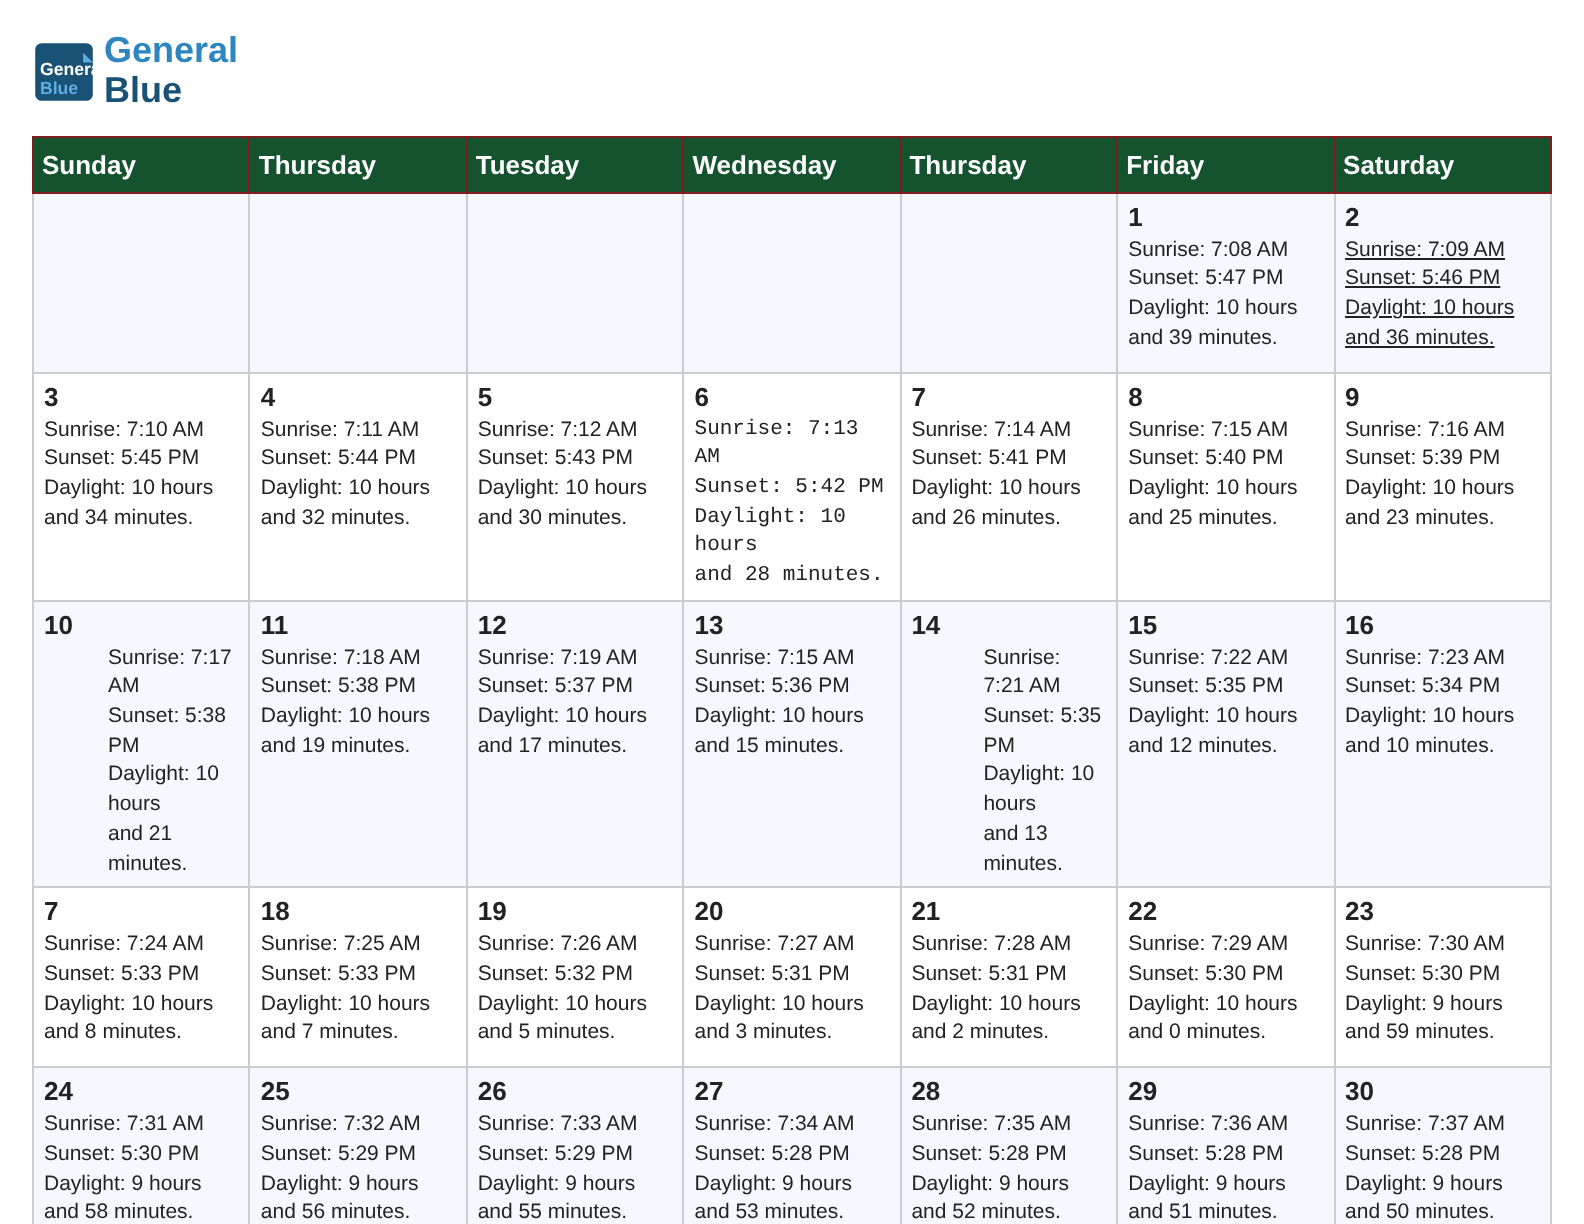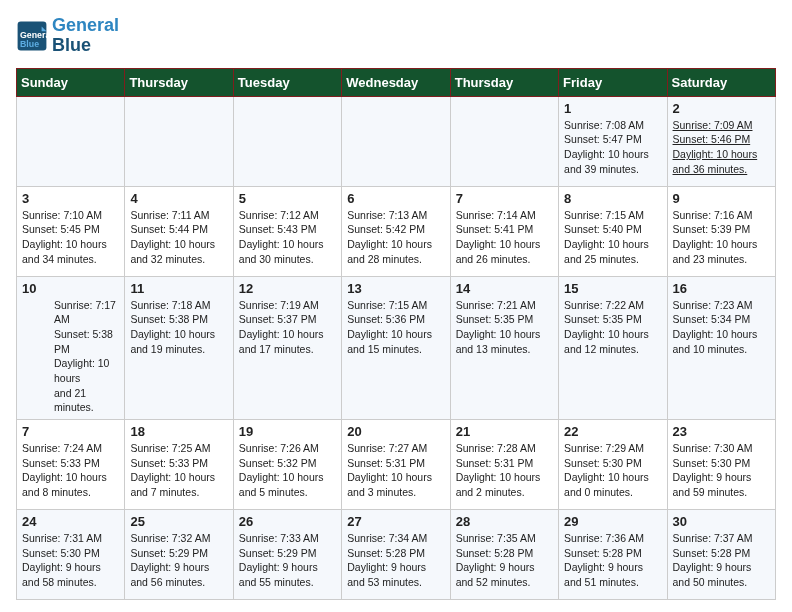--- a/index.html
+++ b/index.html
@@ -162,21 +162,21 @@
         </td>
         <td>
           <div class="day-num">5</div>
           <div class="day-info" style="white-space: pre-line;">Sunrise: 7:12 AM
 Sunset: 5:43 PM
 Daylight: 10 hours
 and 30 minutes.</div>
         </td>
         <td>
           <div class="day-num">6</div>
-          <div class="day-info" style="white-space: pre-line;">Sunrise: 7:13 AM
+          <div class="day-info" style="white-space: pre-line; font-family: Liberation Mono, monospace;">Sunrise: 7:13 AM
 Sunset: 5:42 PM
 Daylight: 10 hours
 and 28 minutes.</div>
         </td>
         <td>
           <div class="day-num">7</div>
           <div class="day-info" style="white-space: pre-line;">Sunrise: 7:14 AM
 Sunset: 5:41 PM
 Daylight: 10 hours
 and 26 minutes.</div>
@@ -220,21 +220,21 @@
         </td>
         <td>
           <div class="day-num">13</div>
           <div class="day-info" style="white-space: pre-line;">Sunrise: 7:15 AM
 Sunset: 5:36 PM
 Daylight: 10 hours
 and 15 minutes.</div>
         </td>
         <td>
           <div class="day-num">14</div>
-          <div class="day-info" style="white-space: pre-line;">Sunrise: 7:21 AM
+          <div class="day-info" style="white-space: pre-line; margin-left: 36px;">Sunrise: 7:21 AM
 Sunset: 5:35 PM
 Daylight: 10 hours
 and 13 minutes.</div>
         </td>
         <td>
           <div class="day-num">15</div>
           <div class="day-info" style="white-space: pre-line;">Sunrise: 7:22 AM
 Sunset: 5:35 PM
 Daylight: 10 hours
 and 12 minutes.</div>

